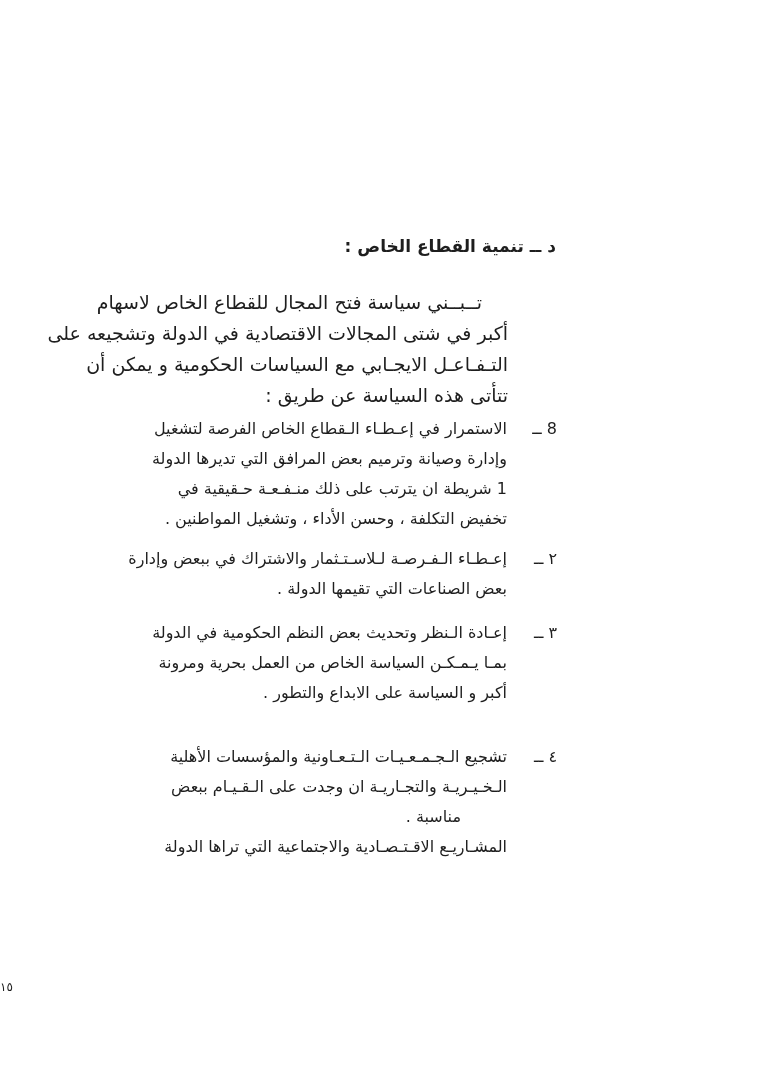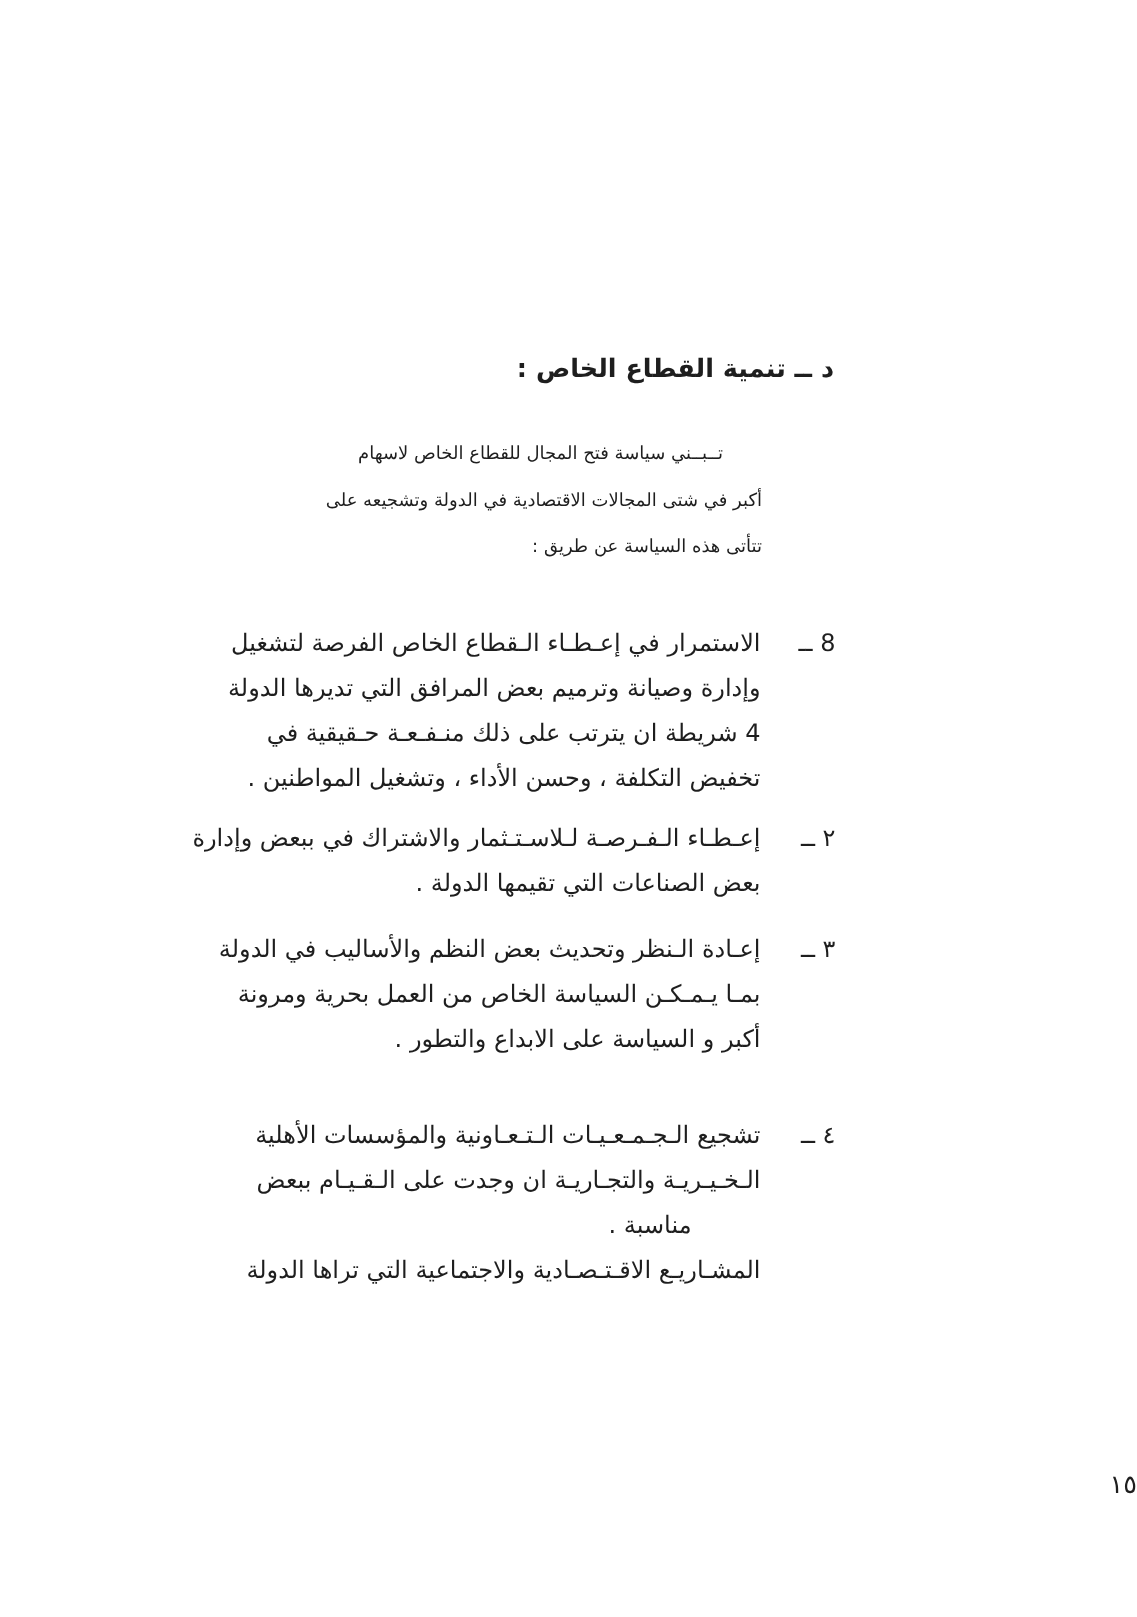--- a/index.html
+++ b/index.html
@@ -23,21 +23,21 @@
     right: 202px;
     font-size: 17px;
     font-weight: bold;
     white-space: nowrap;
     text-align: right;
   }
   .intro {
     position: absolute;
     top: 287px;
     right: 250px;
-    font-size: 12px;
+    font-size: 19px;
     line-height: 31px;
     text-align: right;
   }
   .intro .line { white-space: nowrap; }
   .intro .line.first-line { padding-right: 26px; }
 
   .list {
     position: absolute;
     top: 414px;
     right: 201px;
@@ -60,63 +60,64 @@
   .item:nth-child(1) { margin-bottom: 10px; }
   .item:nth-child(2) { margin-bottom: 14px; }
   .item:nth-child(3) { margin-bottom: 34px; }
   .line.inset-last { padding-right: 46px; }
 
   .page-number {
     position: absolute;
     top: 980px;
     left: 0;
     width: 100%;
-    text-align: right;
-    font-size: 17px;
+    text-align: left;
+    font-size: 12px;
     letter-spacing: 3px;
     direction: rtl;
   }
 </style>
 </head>
 <body>
 
 <div class="page">
 
   <div class="heading">د ــ تنمية القطاع الخاص :</div>
 
   <div class="intro">
     <div class="line first-line">تــبــني سياسة فتح المجال للقطاع الخاص لاسهام</div>
     <div class="line">أكبر في شتى المجالات الاقتصادية في الدولة وتشجيعه على</div>
+    <div class="line">التـفـاعـل الايجـابي مع السياسات الحكومية و يمكن أن</div>
     <div class="line">تتأتى هذه السياسة عن طريق :</div>
   </div>
 
   <div class="list">
 
     <div class="item">
       <div class="marker">8 ــ</div>
       <div class="lines">
         <div class="line">الاستمرار في إعـطـاء الـقطاع الخاص الفرصة لتشغيل</div>
         <div class="line">وإدارة وصيانة وترميم بعض المرافق التي تديرها الدولة</div>
-        <div class="line">4 شريطة ان يترتب على ذلك منـفـعـة حـقيقية في</div>
+        <div class="line">1 شريطة ان يترتب على ذلك منـفـعـة حـقيقية في</div>
         <div class="line">تخفيض التكلفة ، وحسن الأداء ، وتشغيل المواطنين .</div>
       </div>
     </div>
 
     <div class="item">
       <div class="marker">٢ ــ</div>
       <div class="lines">
         <div class="line">إعـطـاء الـفـرصـة لـلاسـتـثمار والاشتراك في ببعض وإدارة</div>
         <div class="line">بعض الصناعات التي تقيمها الدولة .</div>
       </div>
     </div>
 
     <div class="item">
       <div class="marker">٣ ــ</div>
       <div class="lines">
-        <div class="line">إعـادة الـنظر وتحديث بعض النظم والأساليب في الدولة</div>
+        <div class="line">إعـادة الـنظر وتحديث بعض النظم الحكومية في الدولة</div>
         <div class="line">بمـا يـمـكـن السياسة الخاص من العمل بحرية ومرونة</div>
         <div class="line">أكبر و السياسة على الابداع والتطور .</div>
       </div>
     </div>
 
     <div class="item">
       <div class="marker">٤ ــ</div>
       <div class="lines">
         <div class="line">تشجيع الـجـمـعـيـات الـتـعـاونية والمؤسسات الأهلية</div>
         <div class="line">الـخـيـريـة والتجـاريـة ان وجدت على الـقـيـام ببعض</div>

